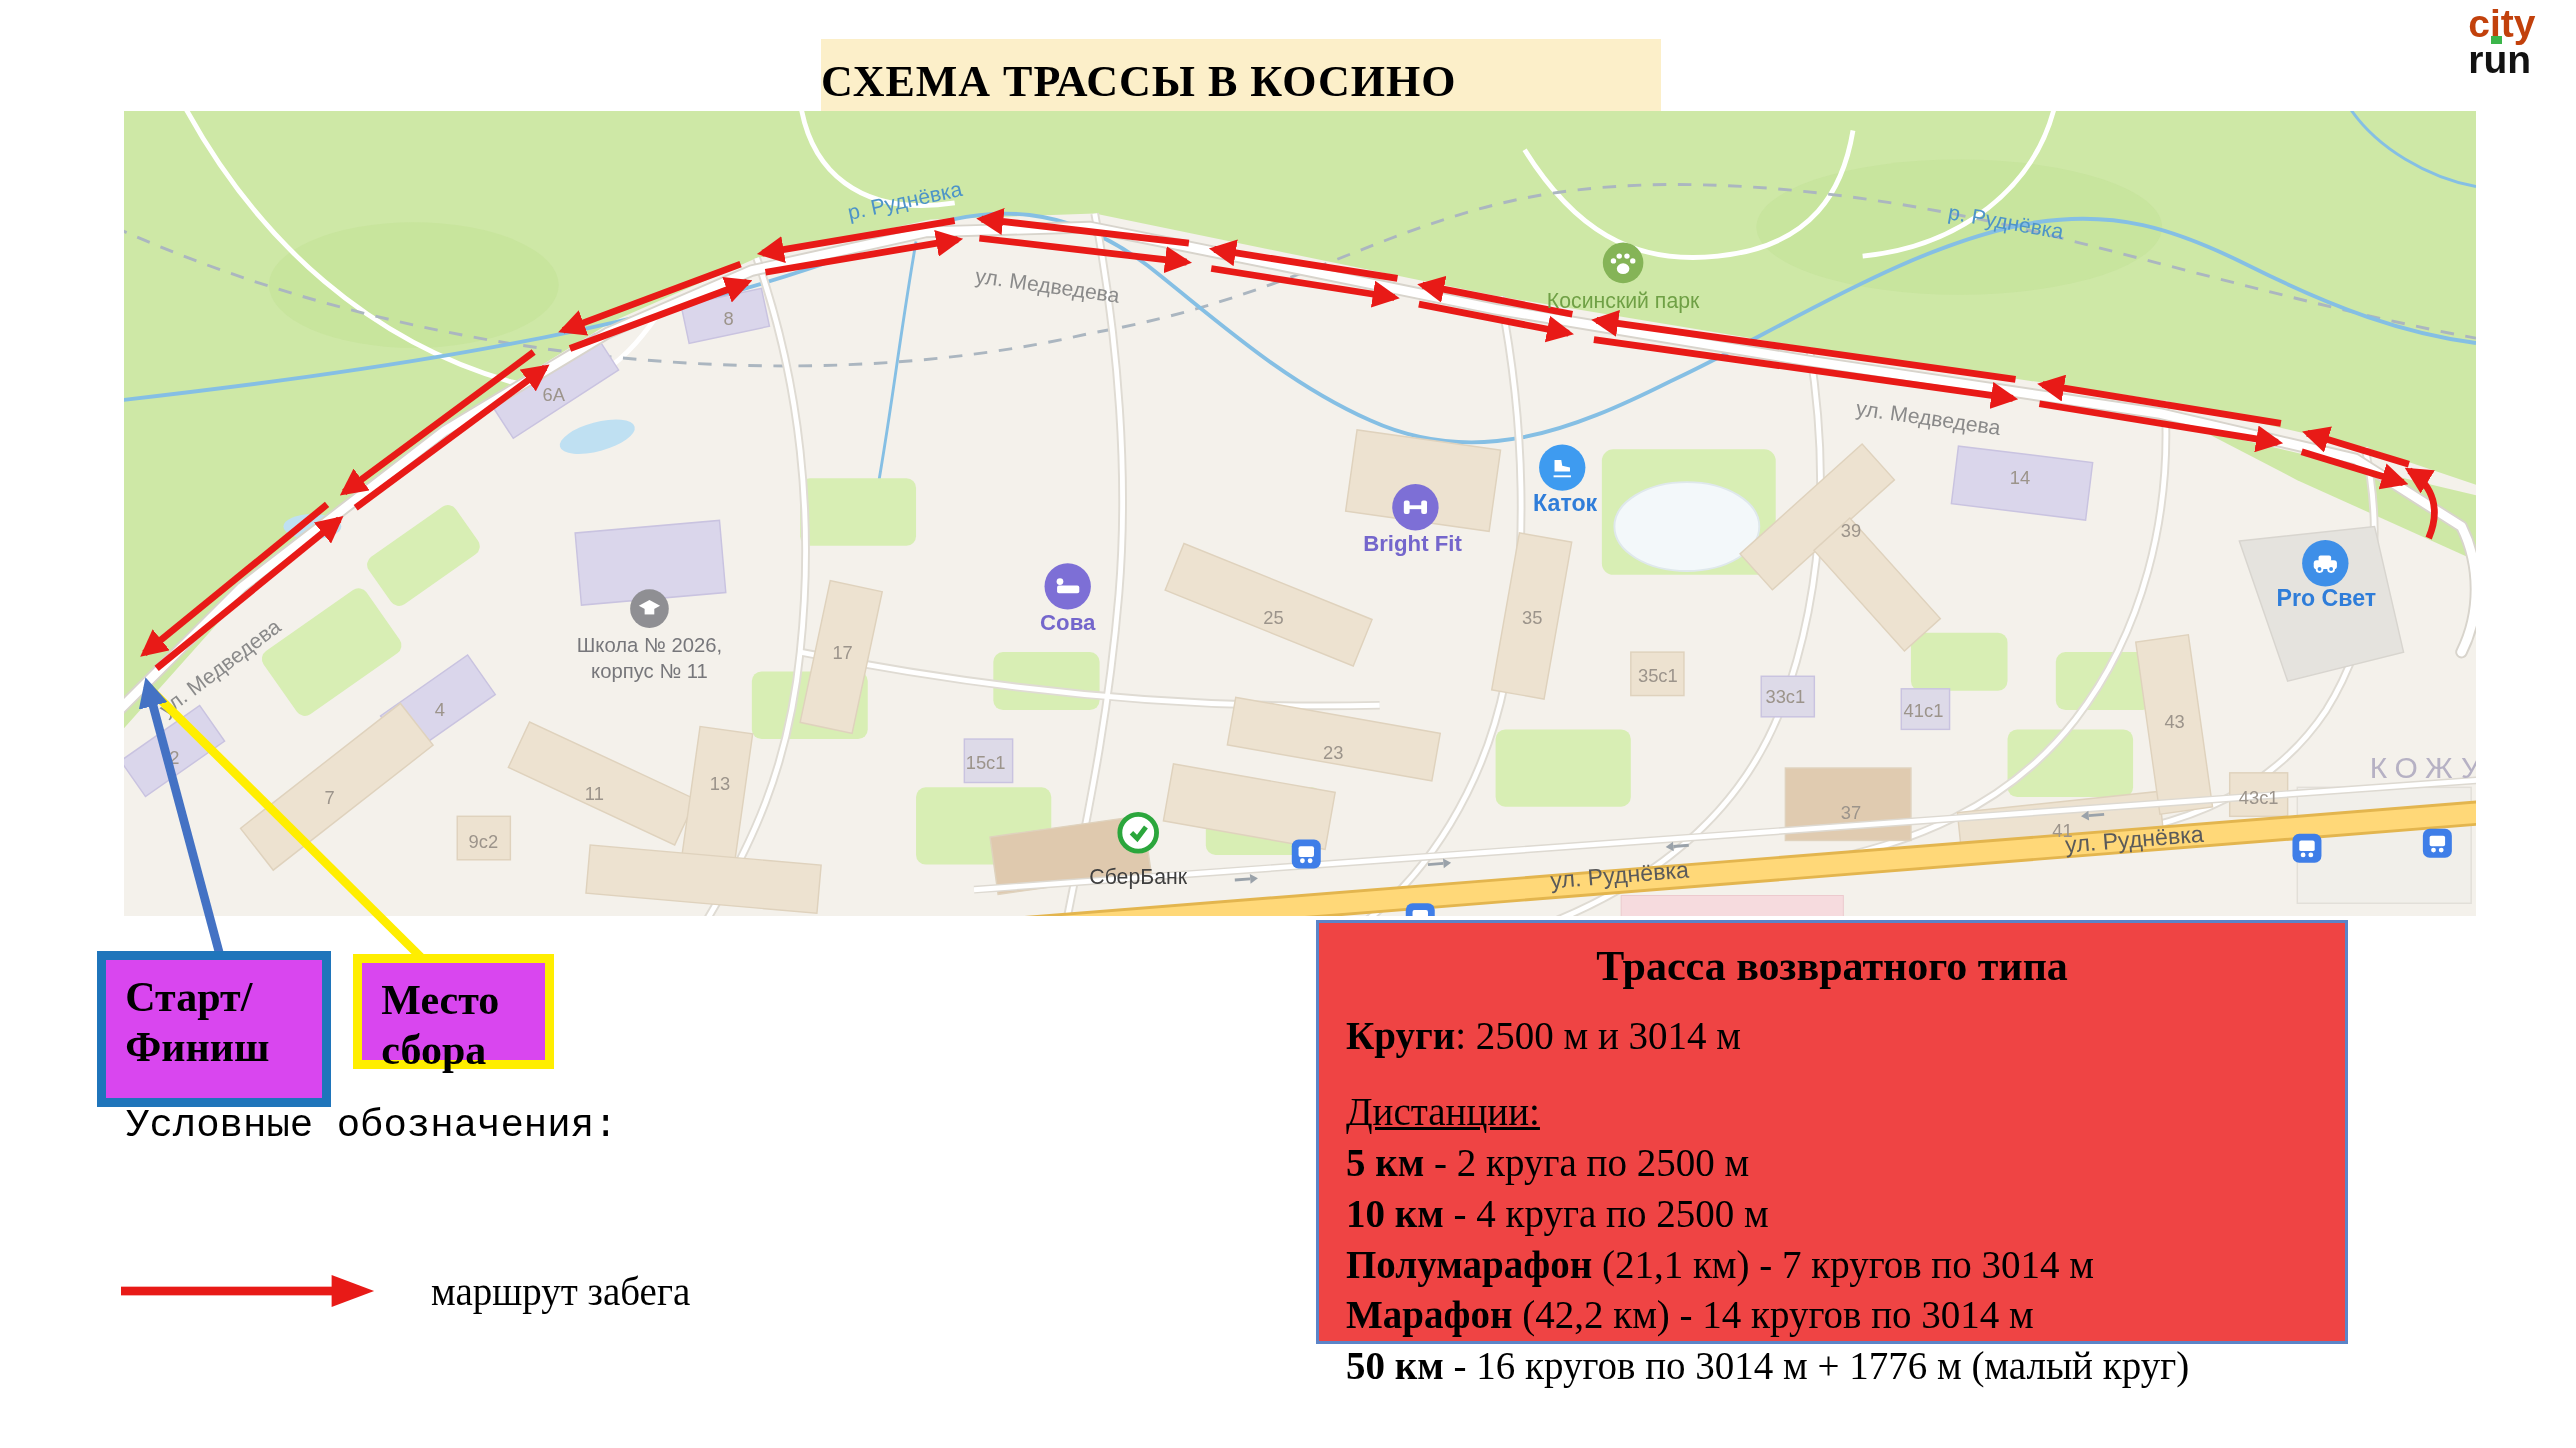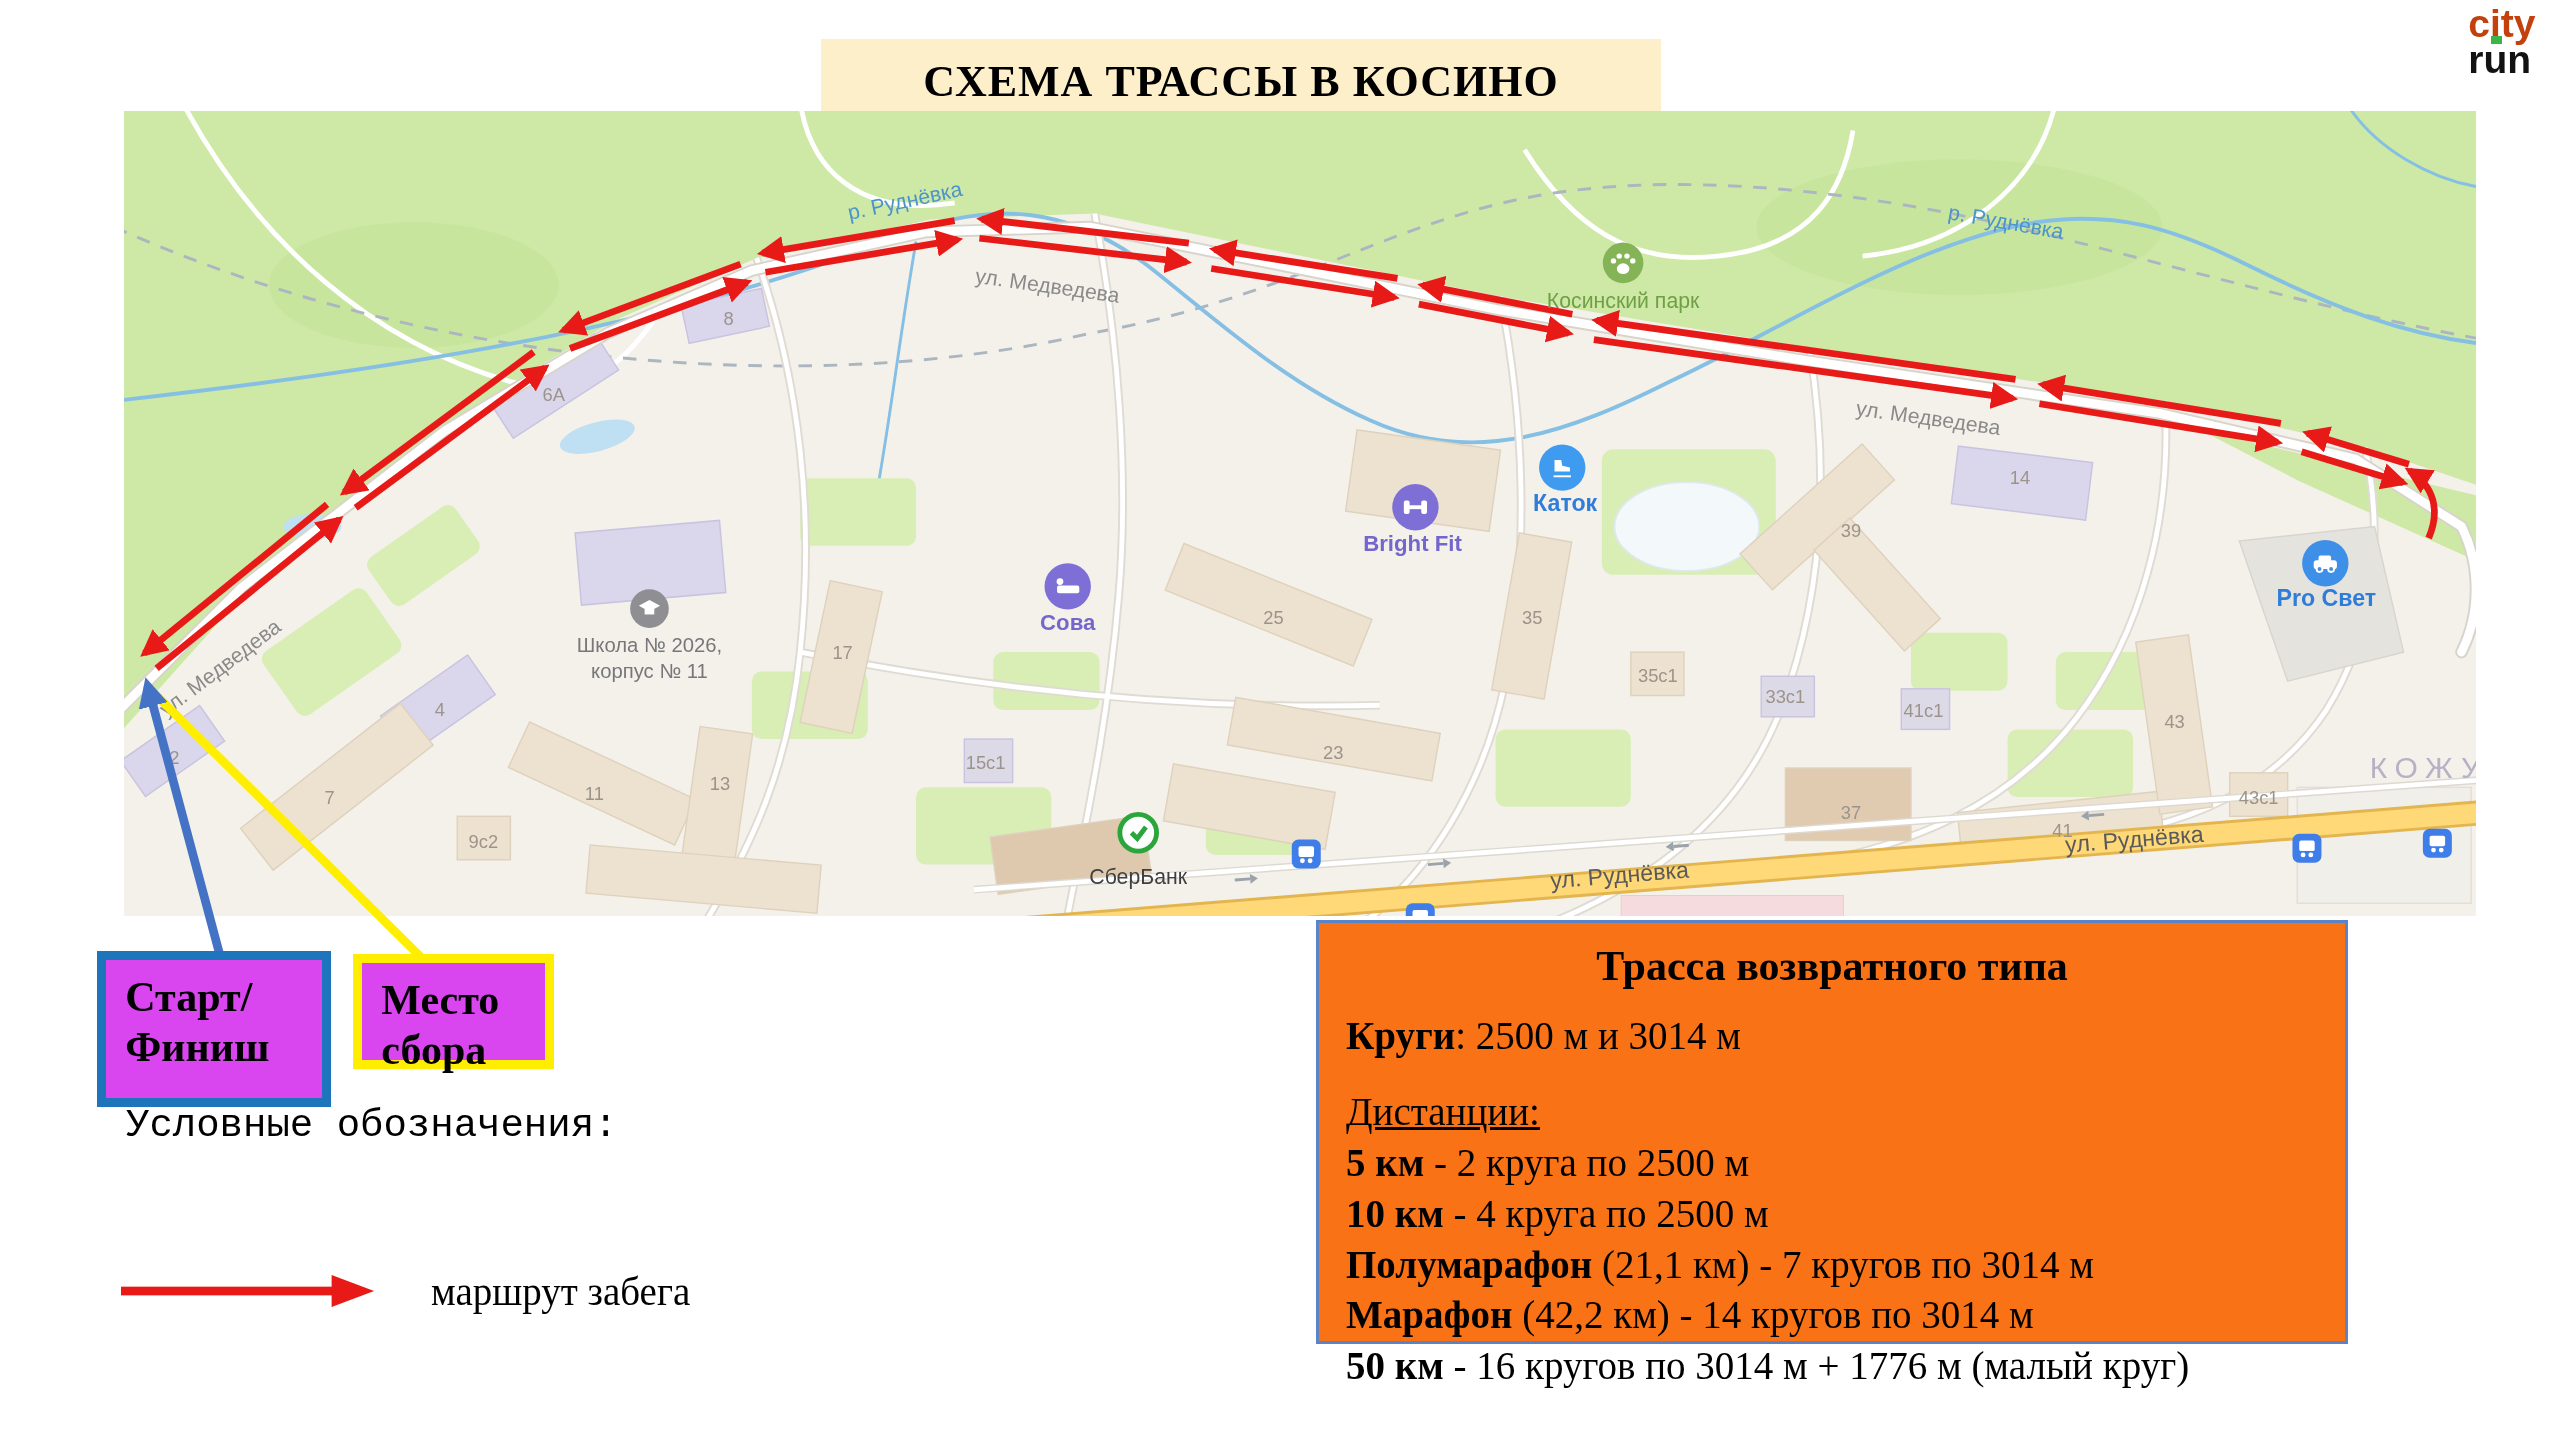--- a/index.html
+++ b/index.html
@@ -1,40 +1,40 @@
 <!DOCTYPE html>
 <html><head>
 <meta charset="utf-8">
 <style>
   html,body{margin:0;padding:0;background:#ffffff;}
   .page{position:relative;width:2576px;height:1449px;background:#ffffff;overflow:hidden;
         font-family:"Liberation Serif", serif;}
   
   .banner{position:absolute;left:821px;top:39px;width:840px;height:84px;background:#FCEFC9;
-          display:flex;align-items:center;justify-content:center;}
+          display:flex;align-items:center;}
   .banner h1{margin:0;font-size:44px;font-weight:bold;color:#000;letter-spacing:1px;}
   
   .logo{position:absolute;right:7.7px;top:5.8px;width:100px;height:83px;
         font-family:"Liberation Sans", sans-serif;font-weight:bold;line-height:0.92;}
   .logo .city{color:#c2410c;font-size:39px;display:block;}
   .logo .run{color:#121212;font-size:39px;display:block;position:relative;}
   .logo .dot{position:absolute;left:23px;top:-5.8px;width:10.6px;height:7.7px;background:#3BB54A;}
   
   .map{position:absolute;left:124px;top:111px;width:2352px;height:805px;background:#F4F1EB;overflow:hidden;}
   
   .callout{position:absolute;background:#d946ef;box-sizing:border-box;padding:11.6px 19.3px;
            font-size:42px;font-weight:bold;color:#000;line-height:1.2;z-index:10;}
   .callout.start{left:97px;top:951px;width:234px;height:156px;border:9.7px solid #1F75BB;}
   .callout.meet{left:353px;top:954px;width:201px;height:115px;border:9.7px solid #FFEE00;}
   
   .legend-title{position:absolute;left:126px;top:1104px;font-size:39px;color:#000;font-family:Liberation Mono, monospace;}
   .legend-label{position:absolute;left:431px;top:1269px;font-size:39px;color:#000;}
   
   .infobox{position:absolute;left:1316px;top:920px;width:1032px;height:424px;box-sizing:border-box;
-           border:3.9px solid #5B84C8;background:#f97316;padding:15.5px 27px;z-index:10;}
+           border:3.9px solid #5B84C8;background:#ef4444;padding:15.5px 27px;z-index:10;}
   .infobox .ititle{text-align:center;font-size:42px;font-weight:bold;margin:3.9px 0 23px 0;}
   .infobox .iline{font-size:39px;margin:0 0 5.8px 0;}
   .infobox .gap{height:25px;}
   .infobox .uline{text-decoration:underline;}
   .infobox b{font-weight:bold;}
   svg text{font-family:"Liberation Sans", sans-serif;}
   .overlay{position:absolute;left:0;top:0;z-index:5;pointer-events:none;}
 </style>
 </head>
 <body>

